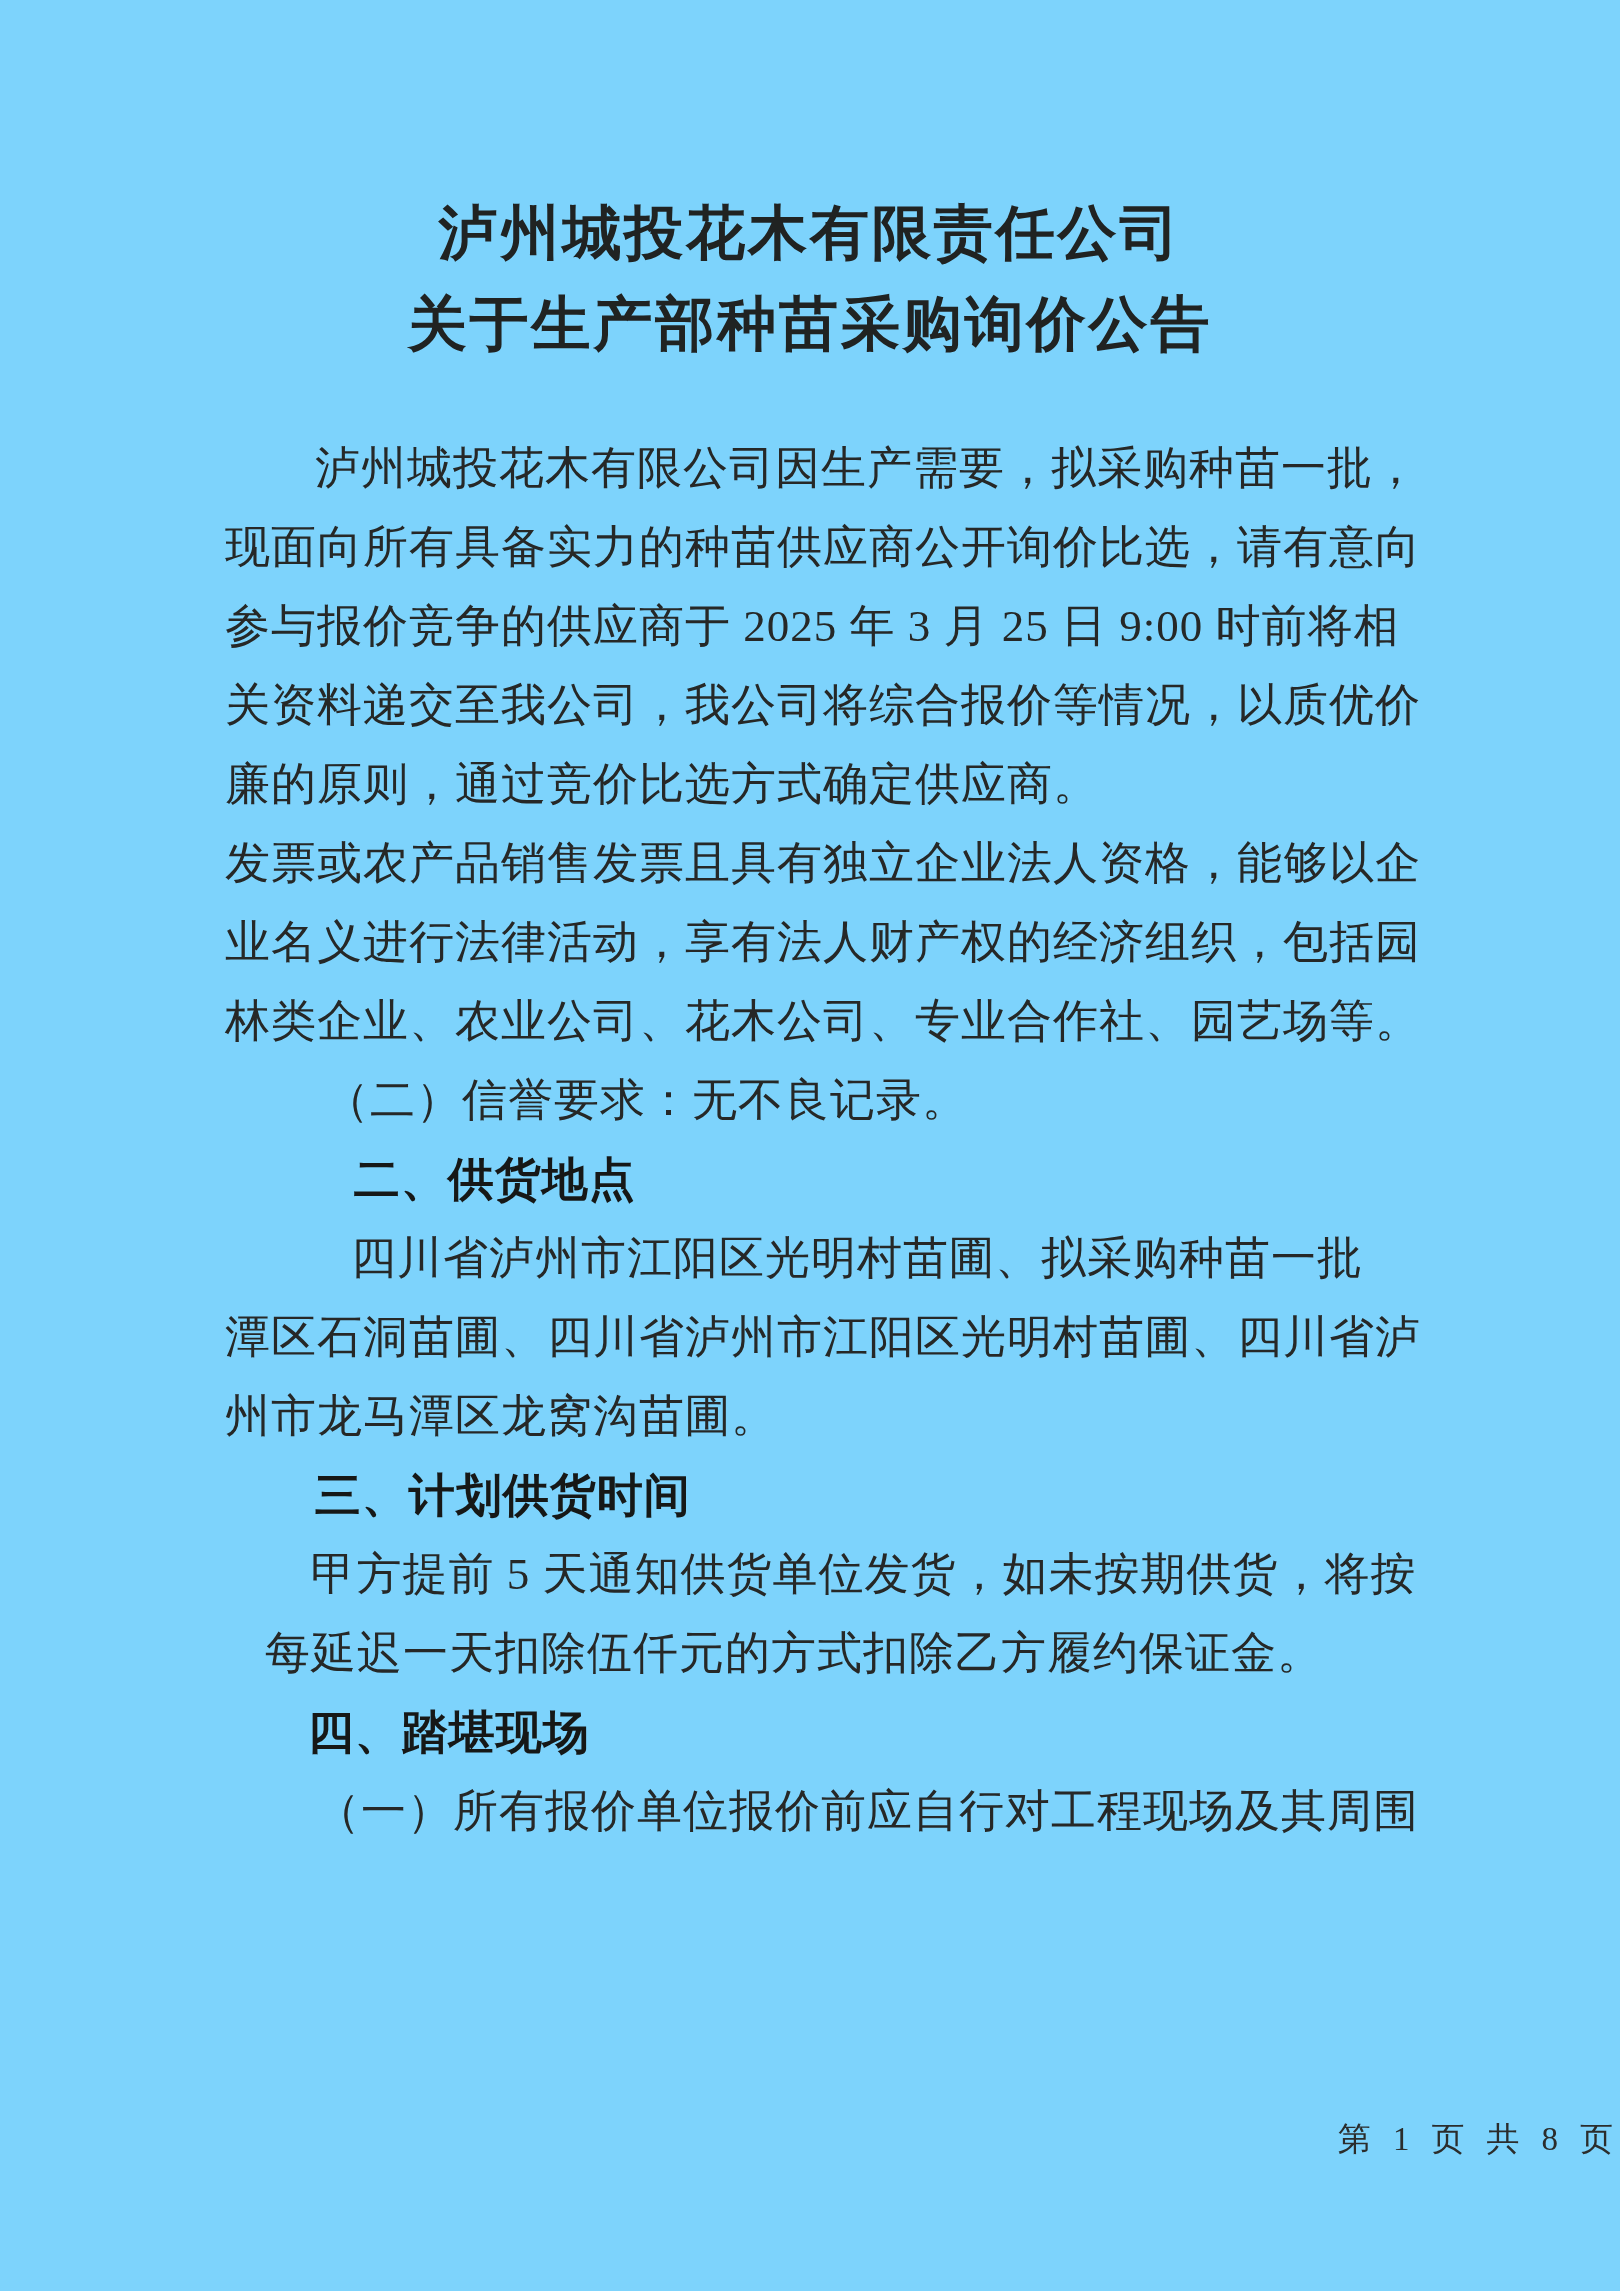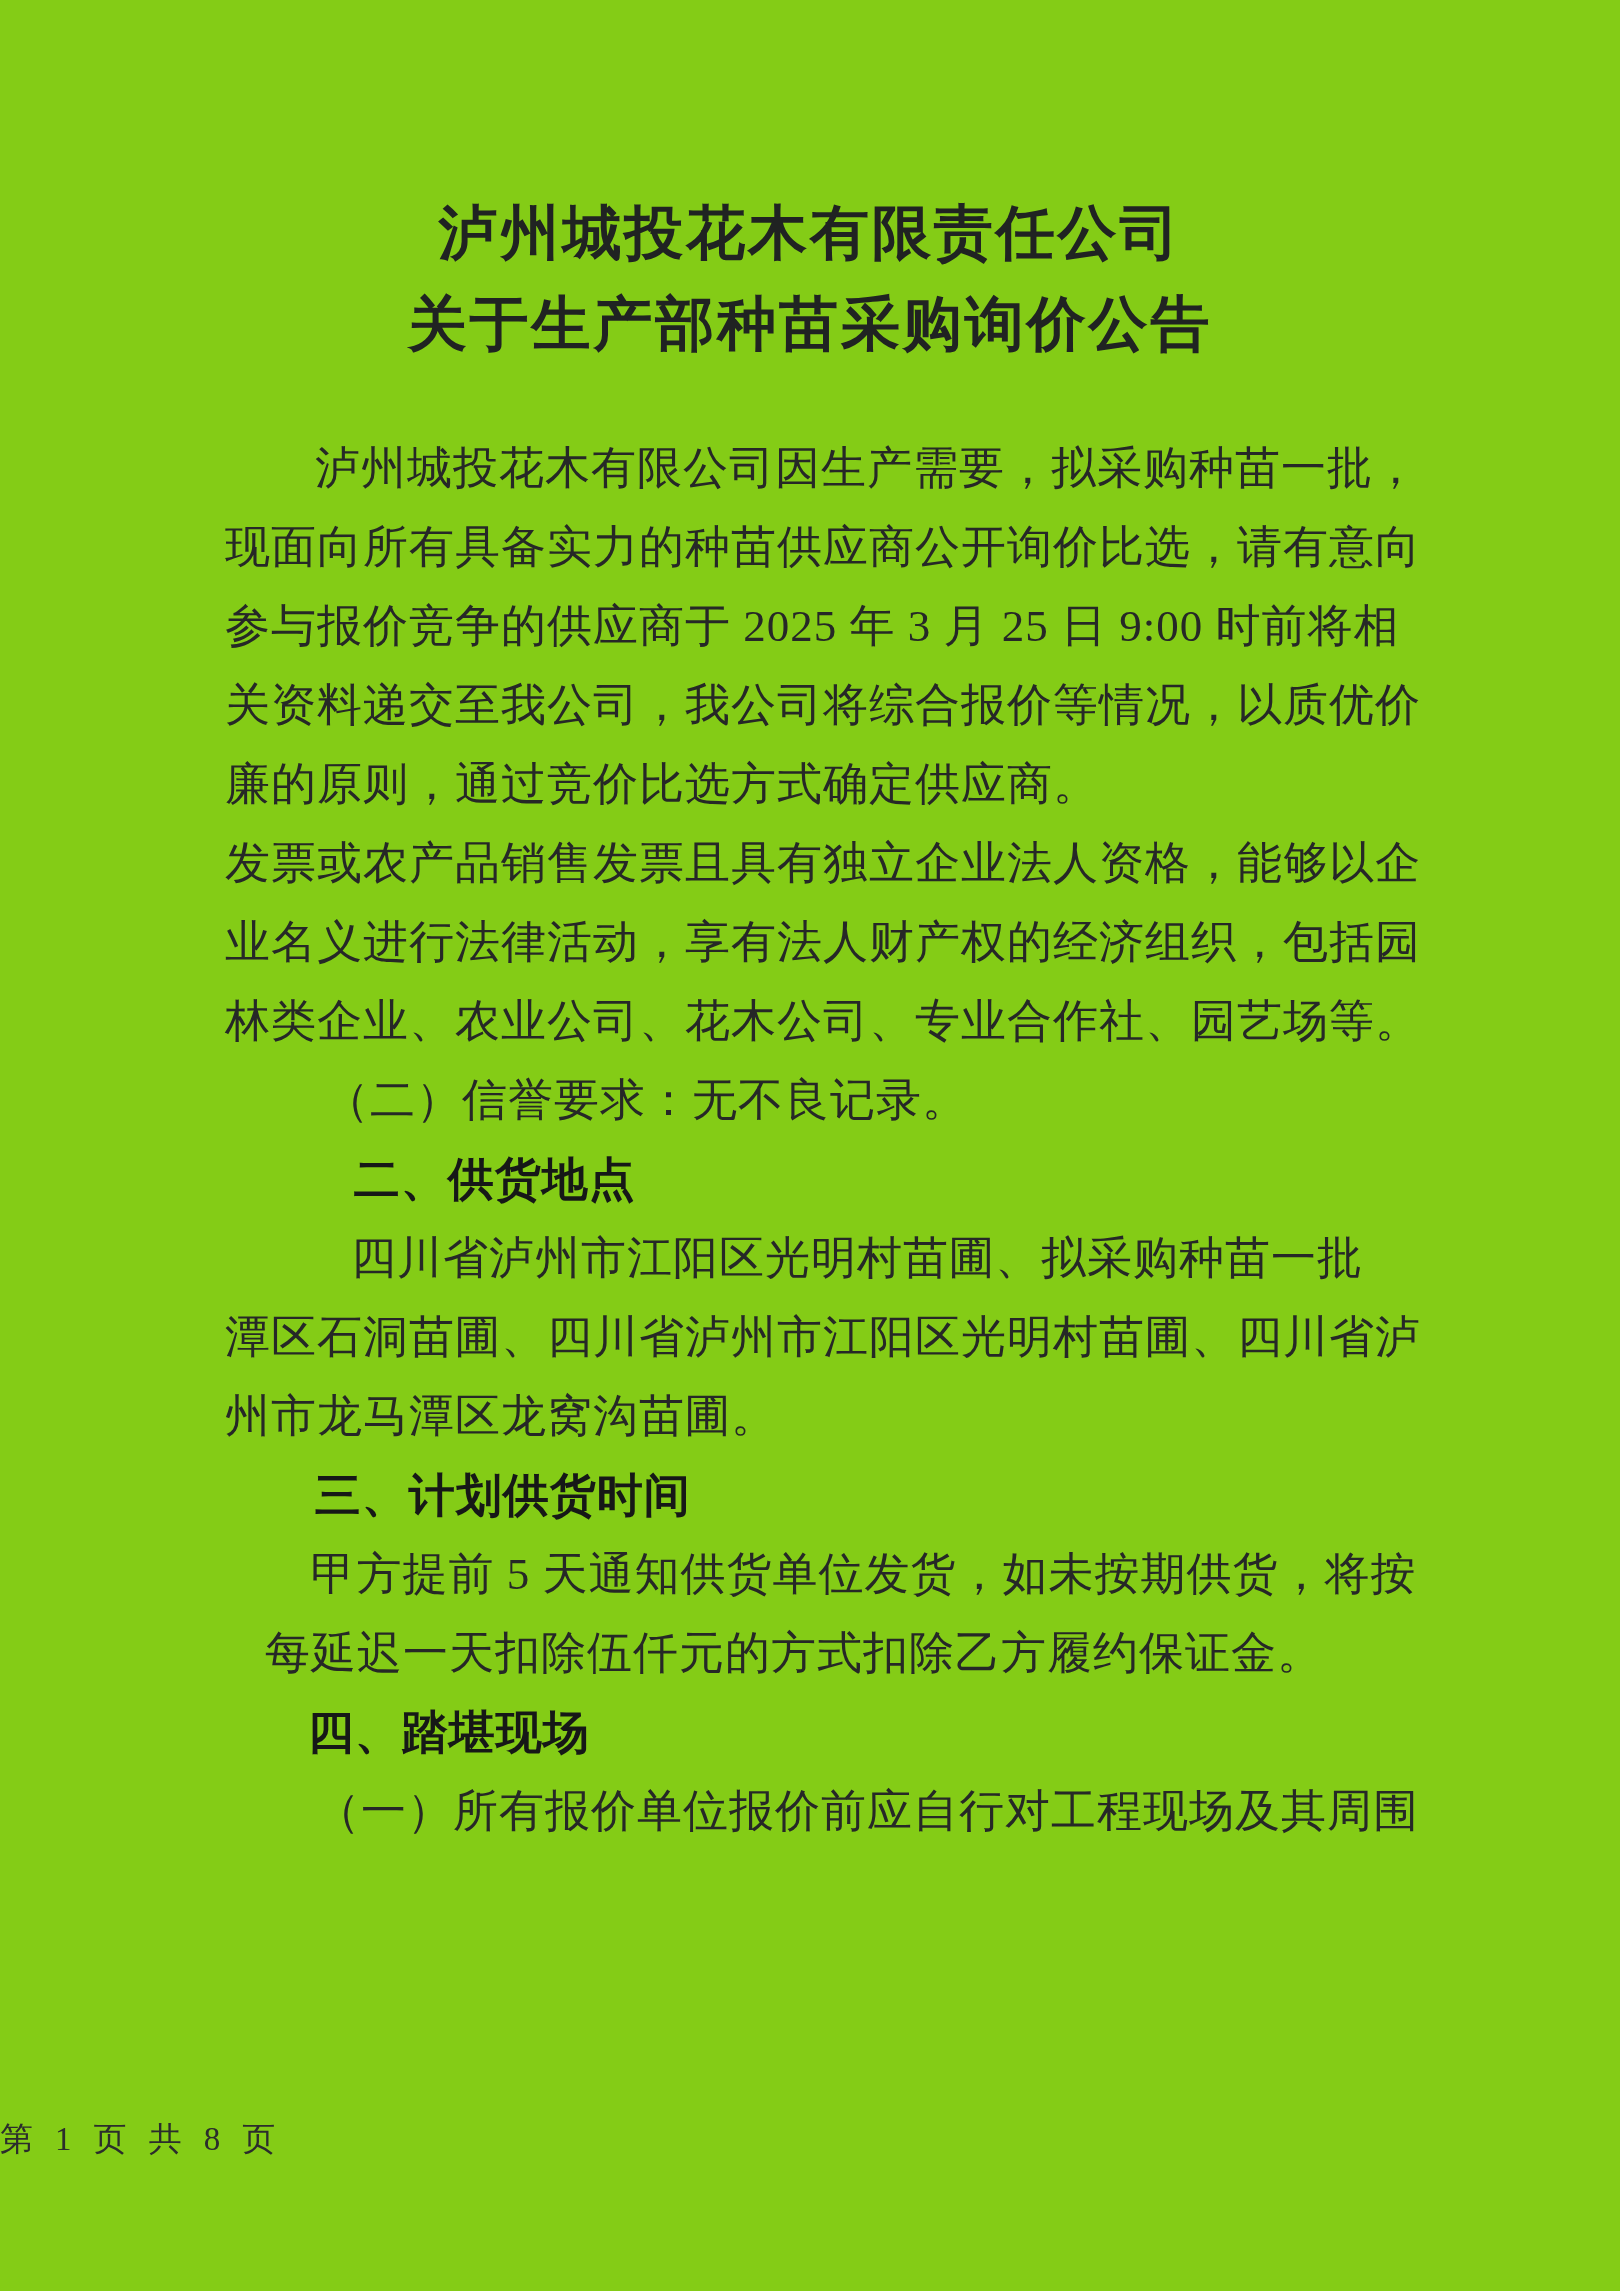--- a/index.html
+++ b/index.html
@@ -4,21 +4,21 @@
 <style>
   html, body {
     margin: 0;
     padding: 0;
     background: #ffffff;
   }
   .page {
     position: relative;
     width: 1620px;
     height: 2292px;
-    background: #84cc16;
+    background: #7dd3fc;
     overflow: hidden;
     margin: 0 auto;
   }
   .title-block {
     position: absolute;
     top: 188px;
     left: 0;
     width: 100%;
     text-align: center;
     font-family: "Liberation Serif", serif;
@@ -53,21 +53,21 @@
     font-family: "Liberation Sans", sans-serif;
     font-weight: 700;
     color: #161817;
     font-size: 46px;
   }
   .footer {
     position: absolute;
     top: 2117px;
     left: 0;
     width: 100%;
-    text-align: left;
+    text-align: right;
     font-family: "Liberation Serif", serif;
     font-size: 33px;
     color: #2b2d2c;
     letter-spacing: 6.9px;
   }
 </style>
 </head>
 <body>
 
 <div class="page">

